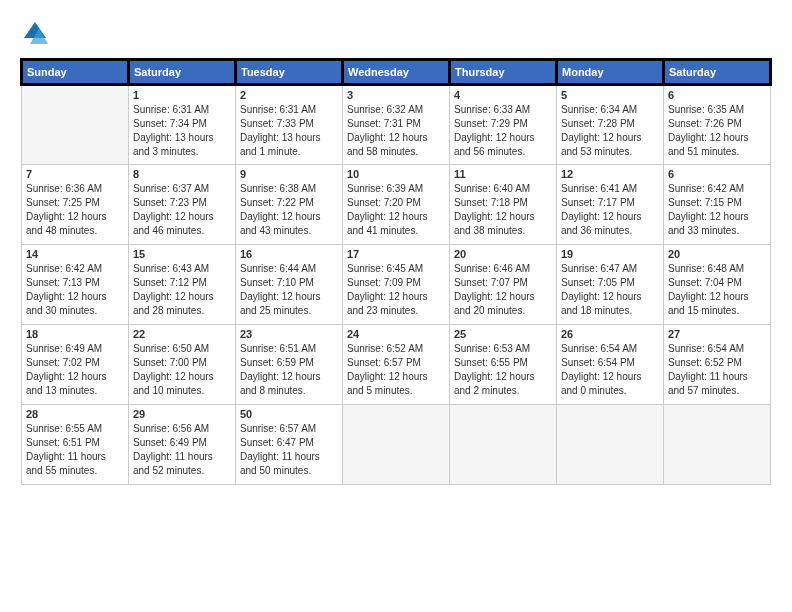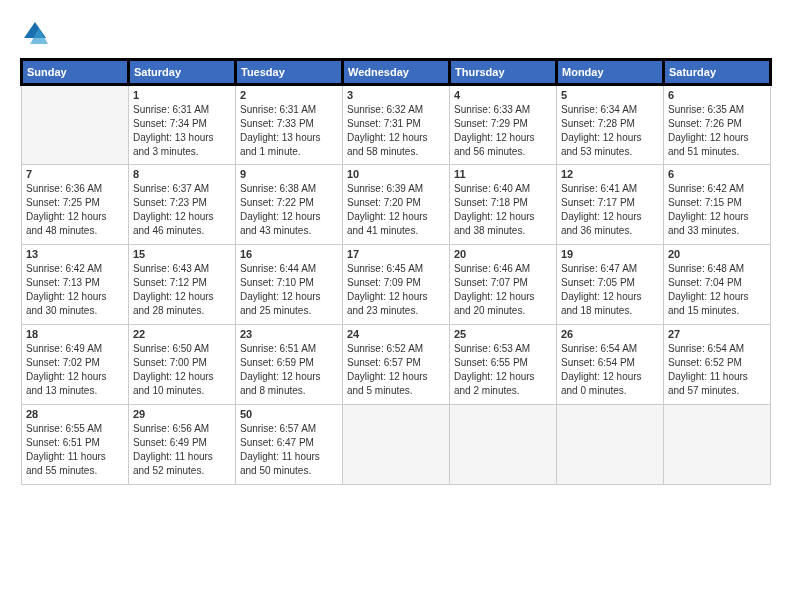--- a/index.html
+++ b/index.html
@@ -183,21 +183,21 @@
             <div class="day-number">12</div>
             <div class="day-info">Sunrise: 6:41 AM<br>Sunset: 7:17 PM<br>Daylight: 12 hours and 36 minutes.</div>
           </td>
           <td>
             <div class="day-number">6</div>
             <div class="day-info">Sunrise: 6:42 AM<br>Sunset: 7:15 PM<br>Daylight: 12 hours and 33 minutes.</div>
           </td>
         </tr>
         <tr>
           <td>
-            <div class="day-number">13</div>
+            <div class="day-number">14</div>
             <div class="day-info">Sunrise: 6:42 AM<br>Sunset: 7:13 PM<br>Daylight: 12 hours and 30 minutes.</div>
           </td>
           <td>
             <div class="day-number">15</div>
             <div class="day-info">Sunrise: 6:43 AM<br>Sunset: 7:12 PM<br>Daylight: 12 hours and 28 minutes.</div>
           </td>
           <td>
             <div class="day-number">16</div>
             <div class="day-info">Sunrise: 6:44 AM<br>Sunset: 7:10 PM<br>Daylight: 12 hours and 25 minutes.</div>
           </td>

